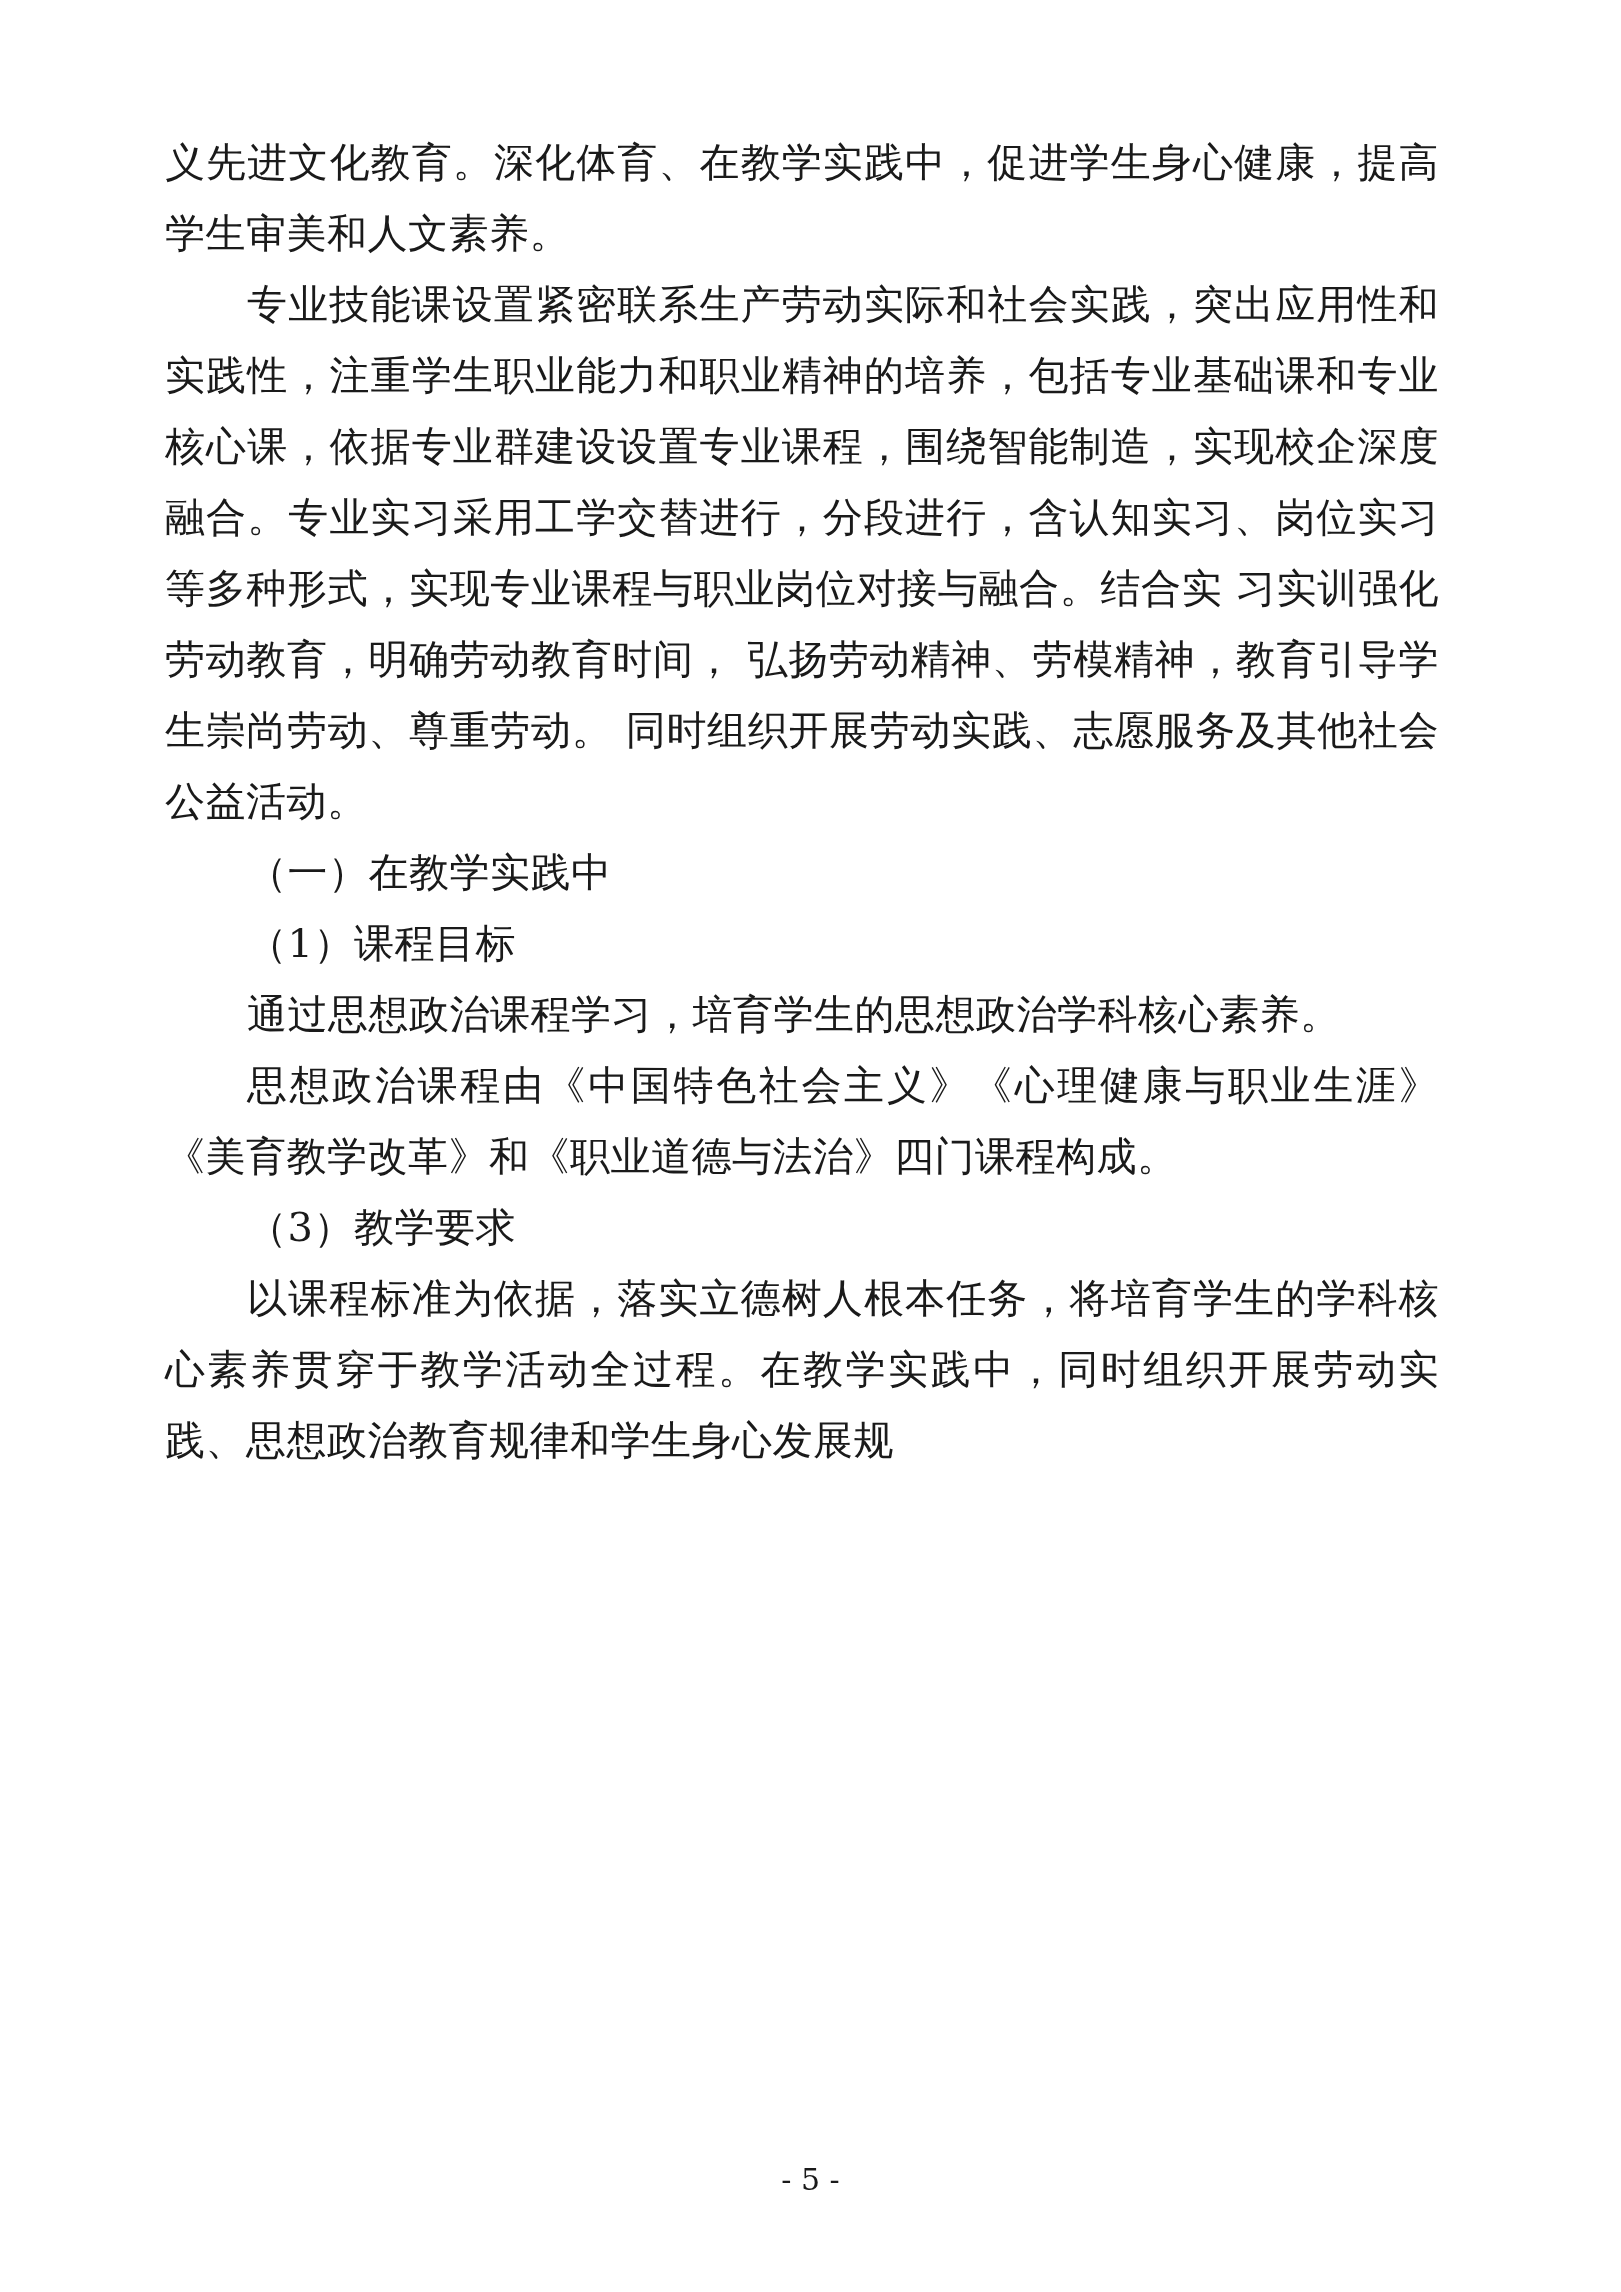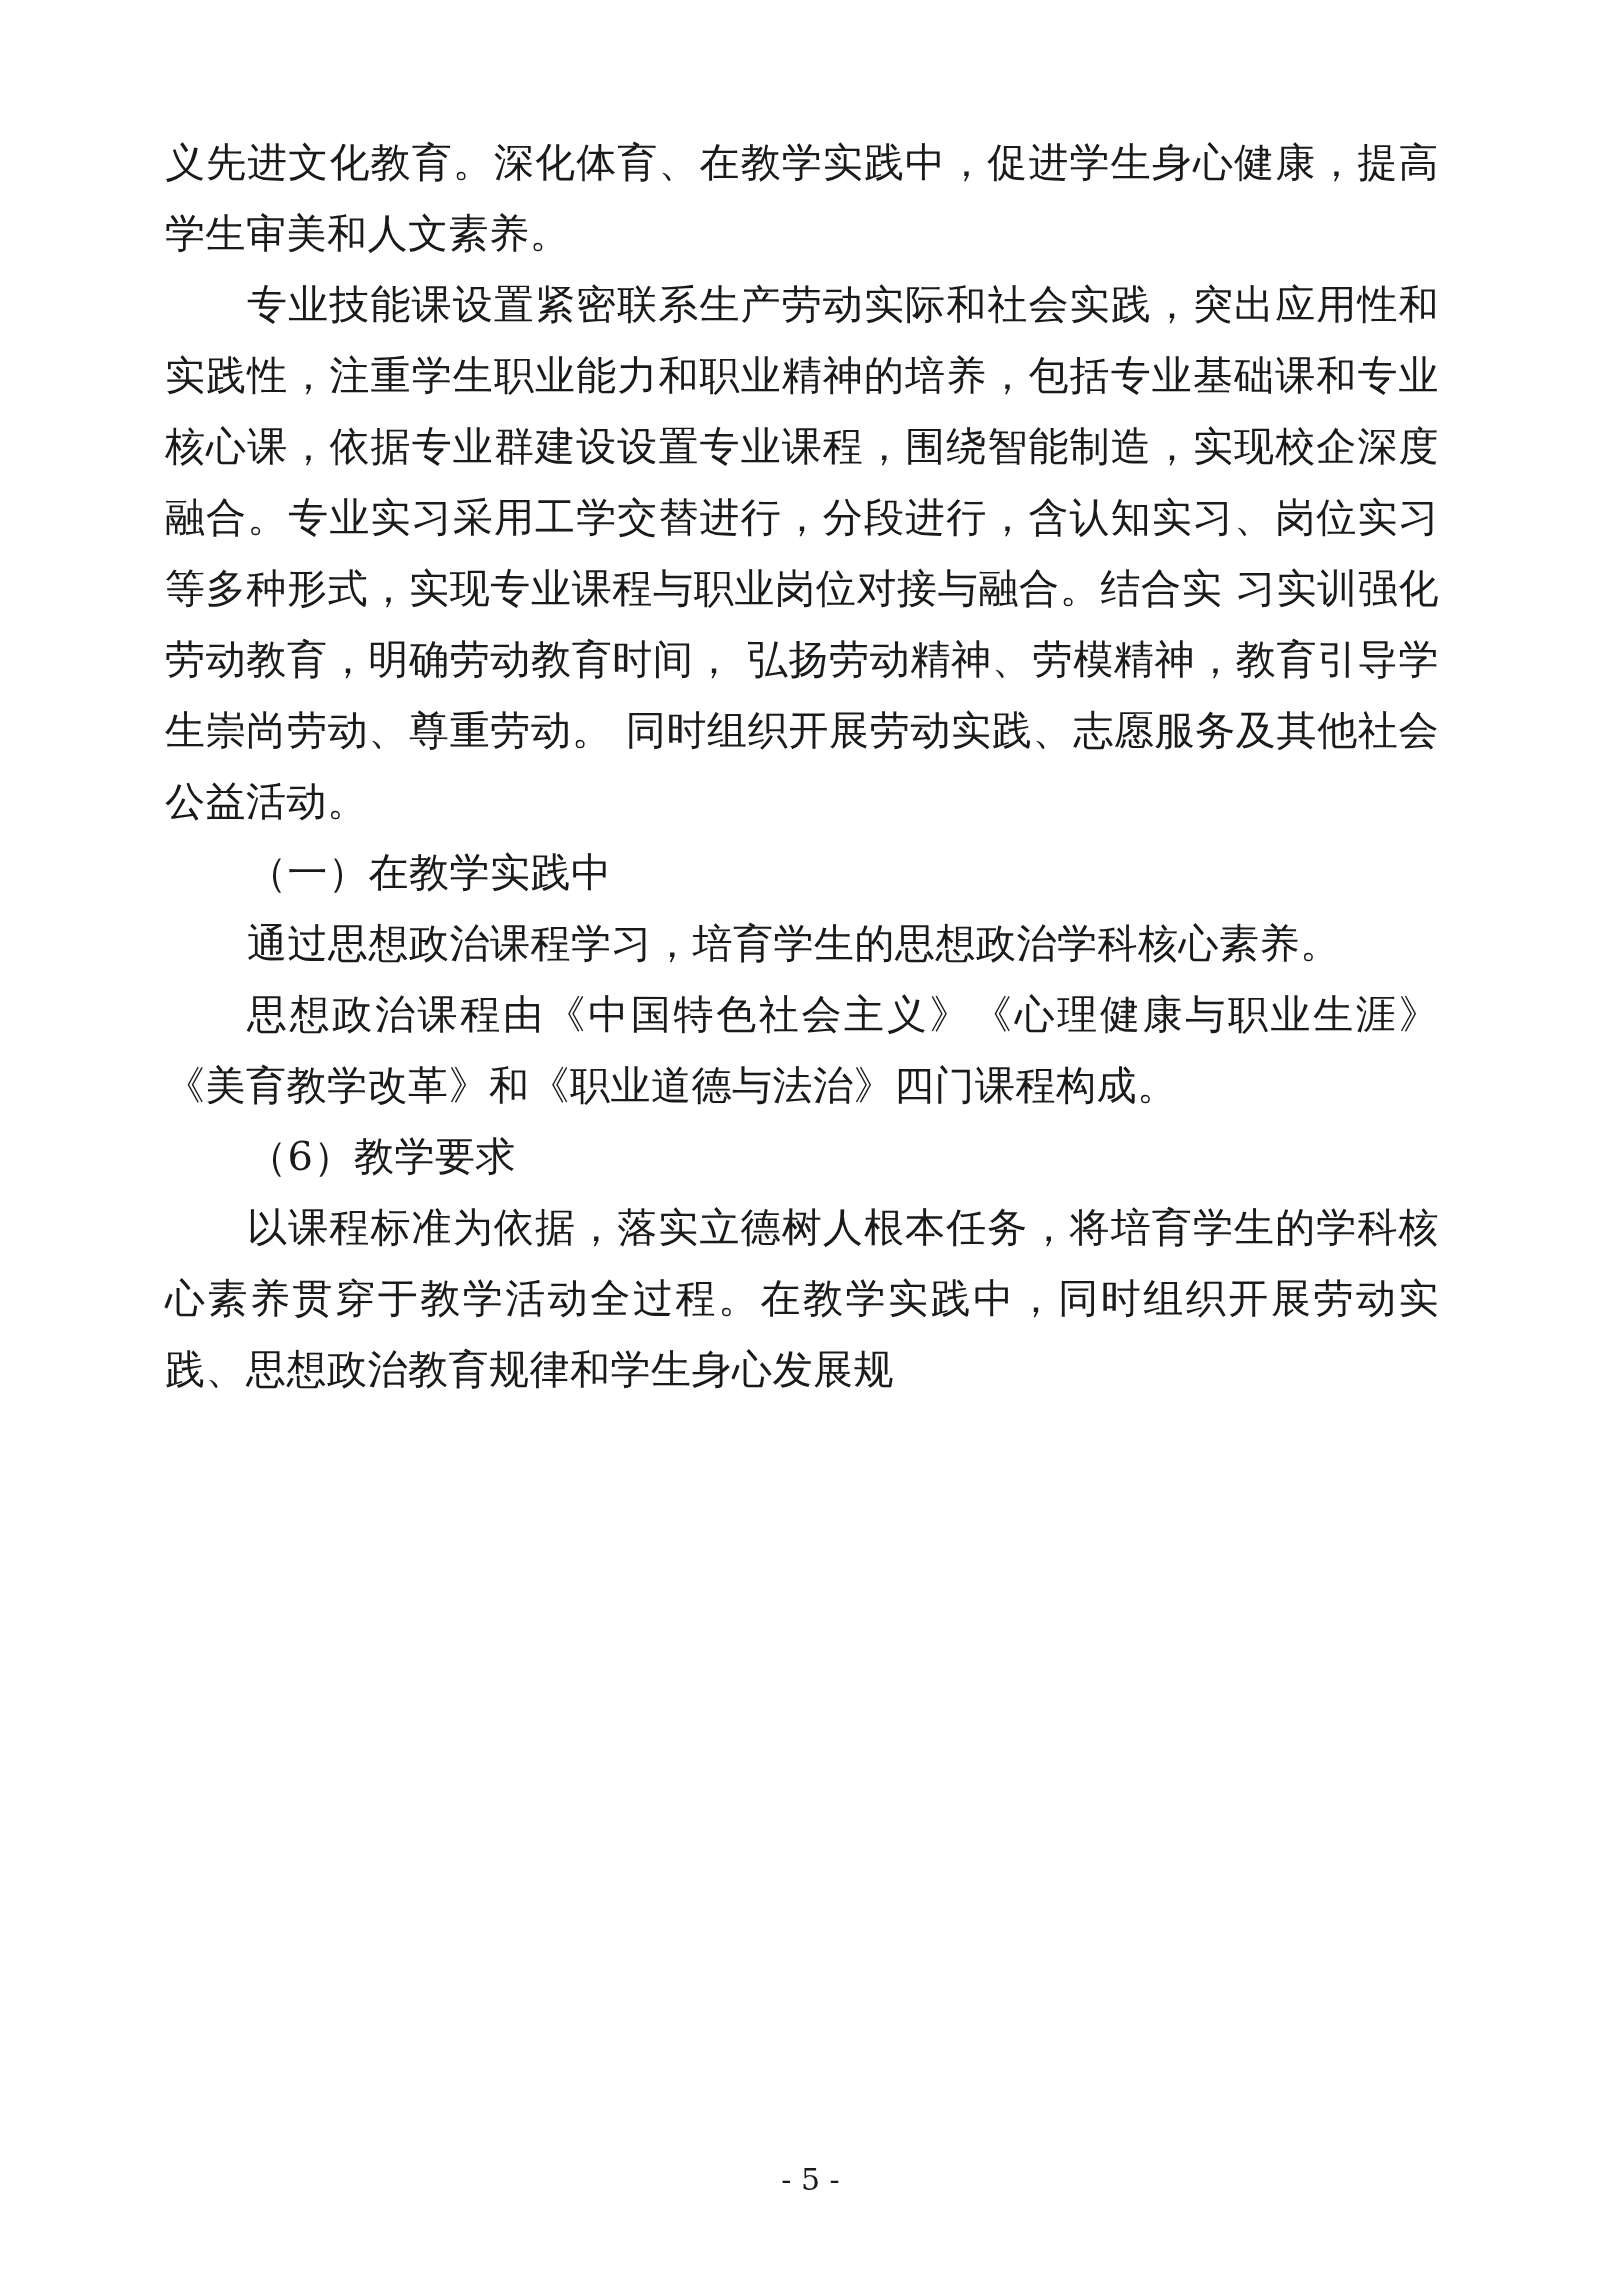--- a/index.html
+++ b/index.html
@@ -58,27 +58,28 @@
 <div class="page">
   <div class="content">
 
     <p class="para">义先进文化教育。深化体育、在教学实践中，促进学生身心健康，提高学生审美和人文素养。</p>
 
     <p class="para indent">专业技能课设置紧密联系生产劳动实际和社会实践，突出应用性和实践性，注重学生职业能力和职业精神的培养，包括专业基础课和专业核心课，依据专业群建设设置专业课程，围绕智能制造，实现校企深度融合。专业实习采用工学交替进行，分段进行，含认知实习、岗位实习等多种形式，实现专业课程与职业岗位对接与融合。结合实 习实训强化劳动教育，明确劳动教育时间， 弘扬劳动精神、劳模精神，教育引导学生崇尚劳动、尊重劳动。 同时组织开展劳动实践、志愿服务及其他社会公益活动。</p>
 
     <p class="para indent">（一）在教学实践中</p>
 
 
+    <p class="para indent">（1）课程目标</p>
 
     <p class="para indent">通过思想政治课程学习，培育学生的思想政治学科核心素养。</p>
 
 
     <p class="para indent">思想政治课程由《中国特色社会主义》《心理健康与职业生涯》《美育教学改革》和《职业道德与法治》四门课程构成。</p>
 
-    <p class="para indent">（6）教学要求</p>
+    <p class="para indent">（3）教学要求</p>
 
     <p class="para indent">以课程标准为依据，落实立德树人根本任务，将培育学生的学科核心素养贯穿于教学活动全过程。在教学实践中，同时组织开展劳动实践、思想政治教育规律和学生身心发展规</p>
 
   </div>
 
   <div class="page-number">- 5 -</div>
 </div>
 
 
 </body></html>

